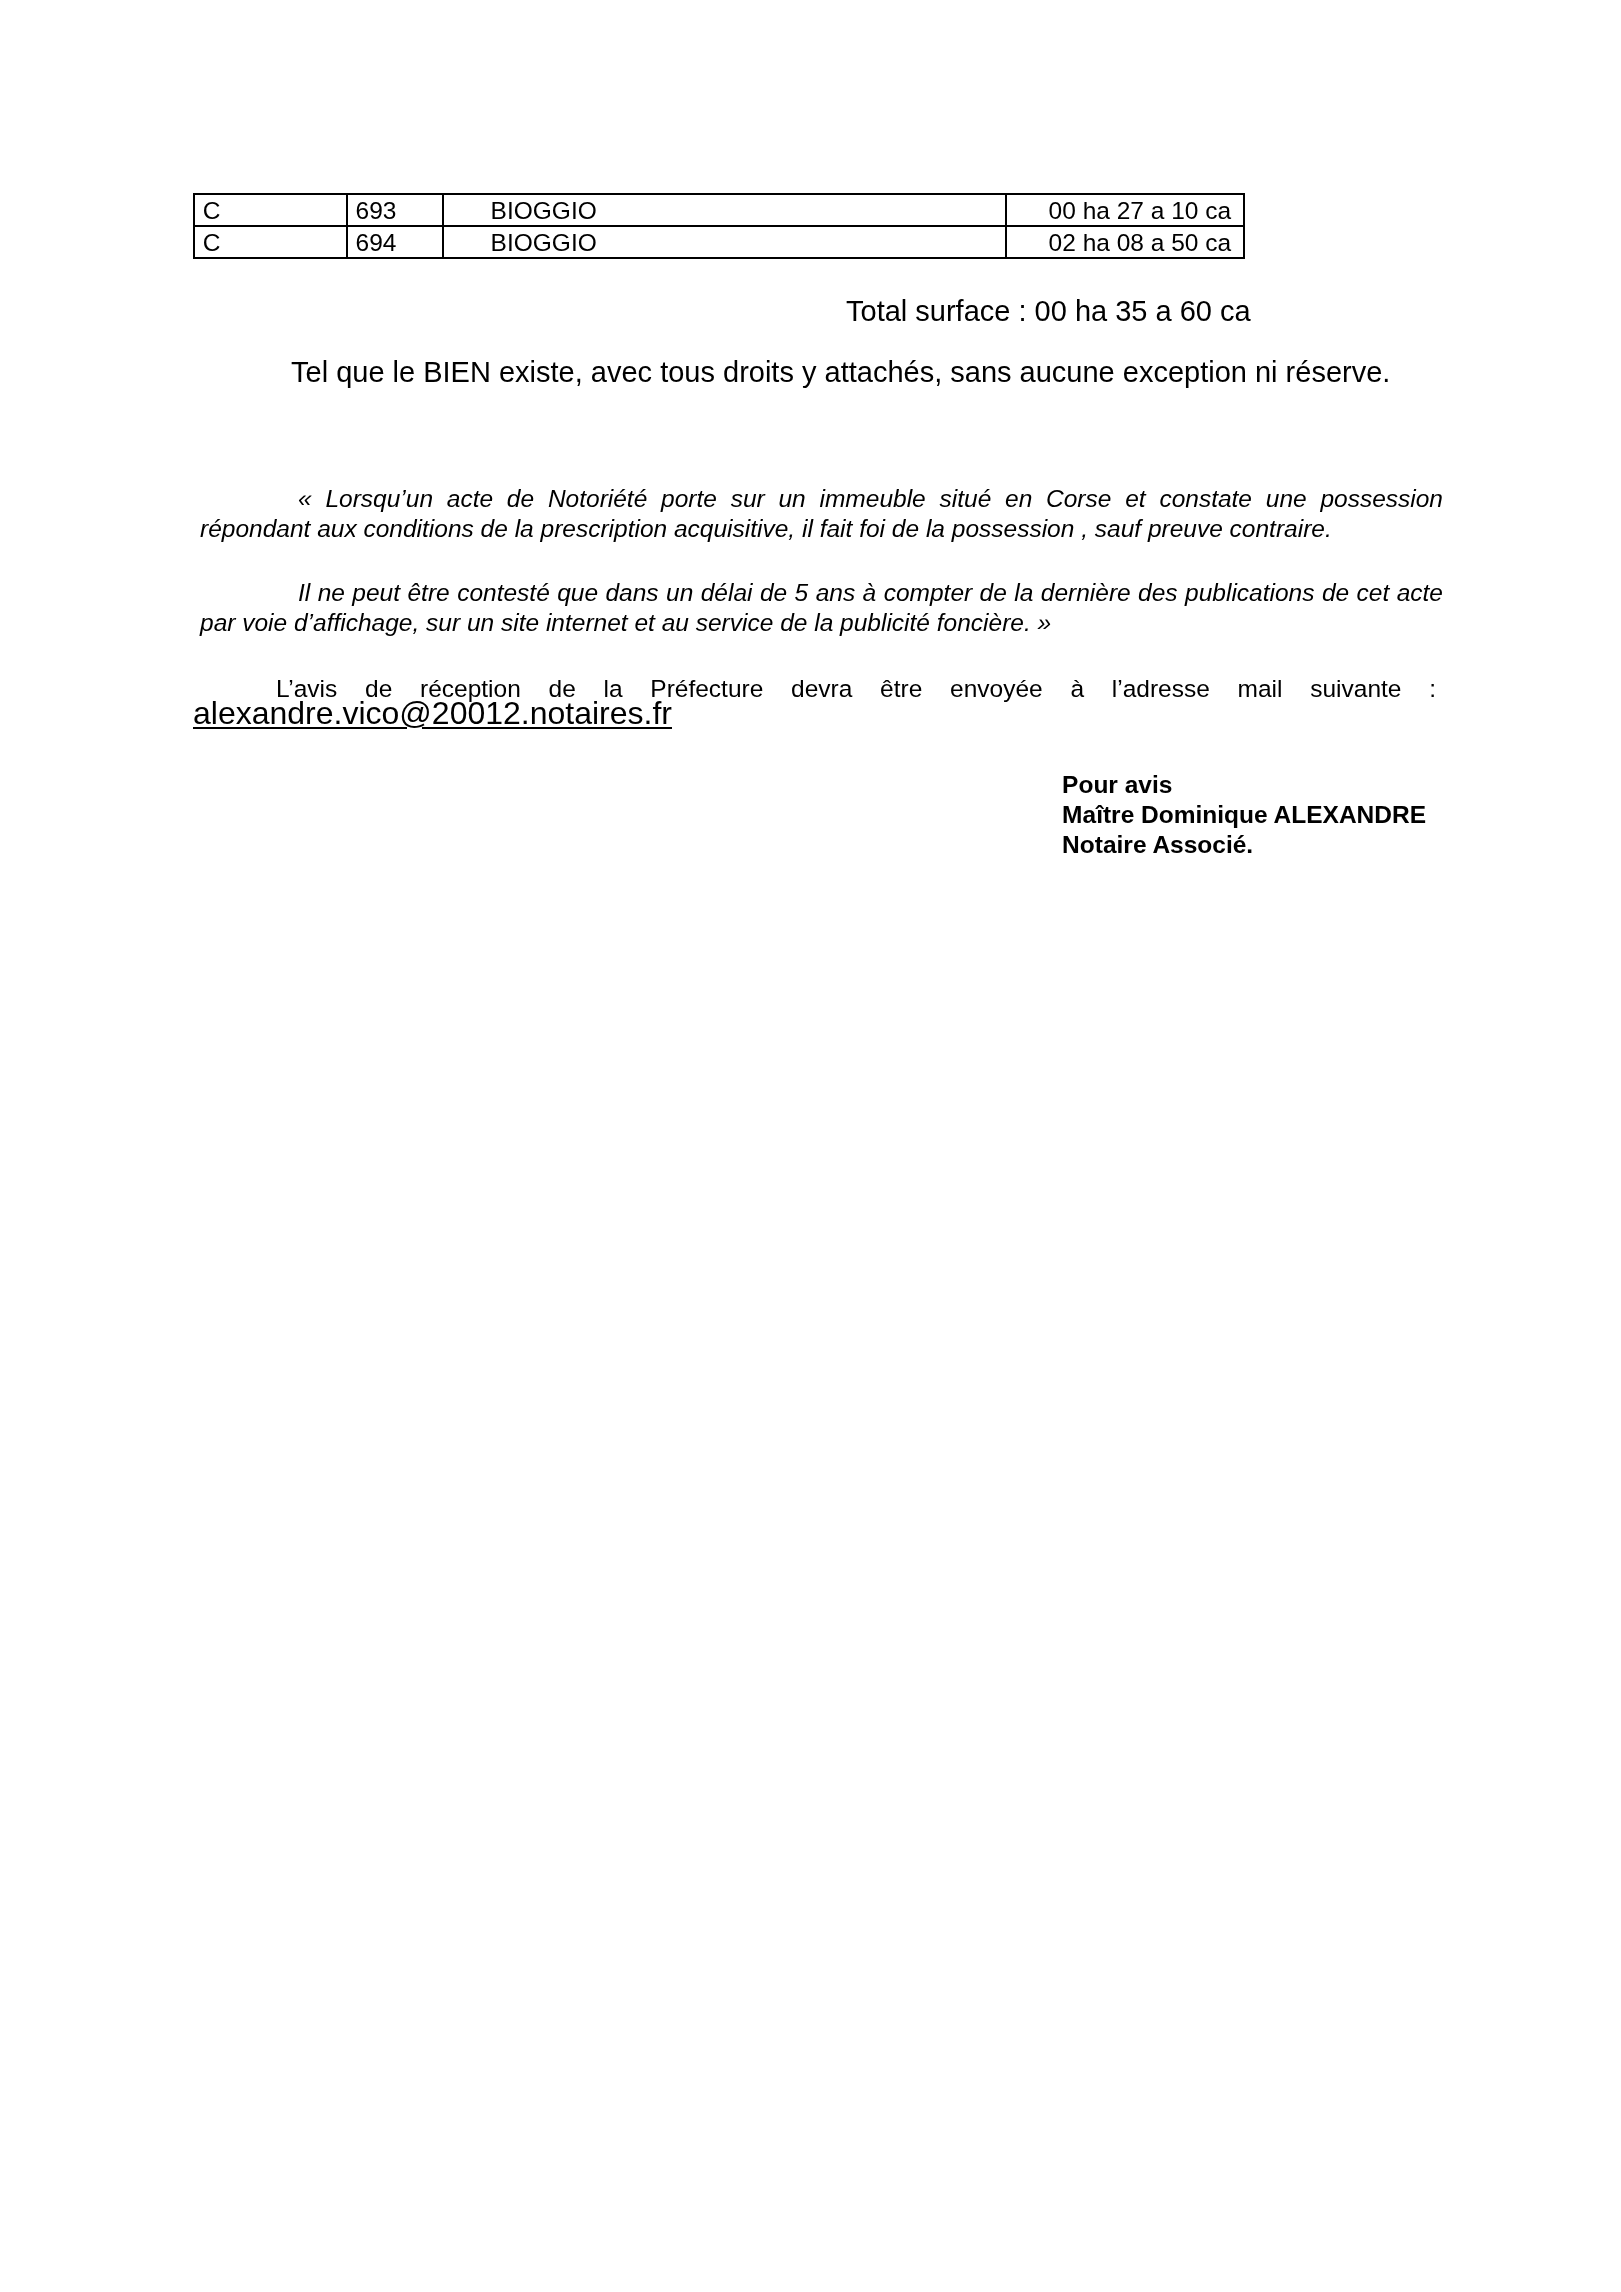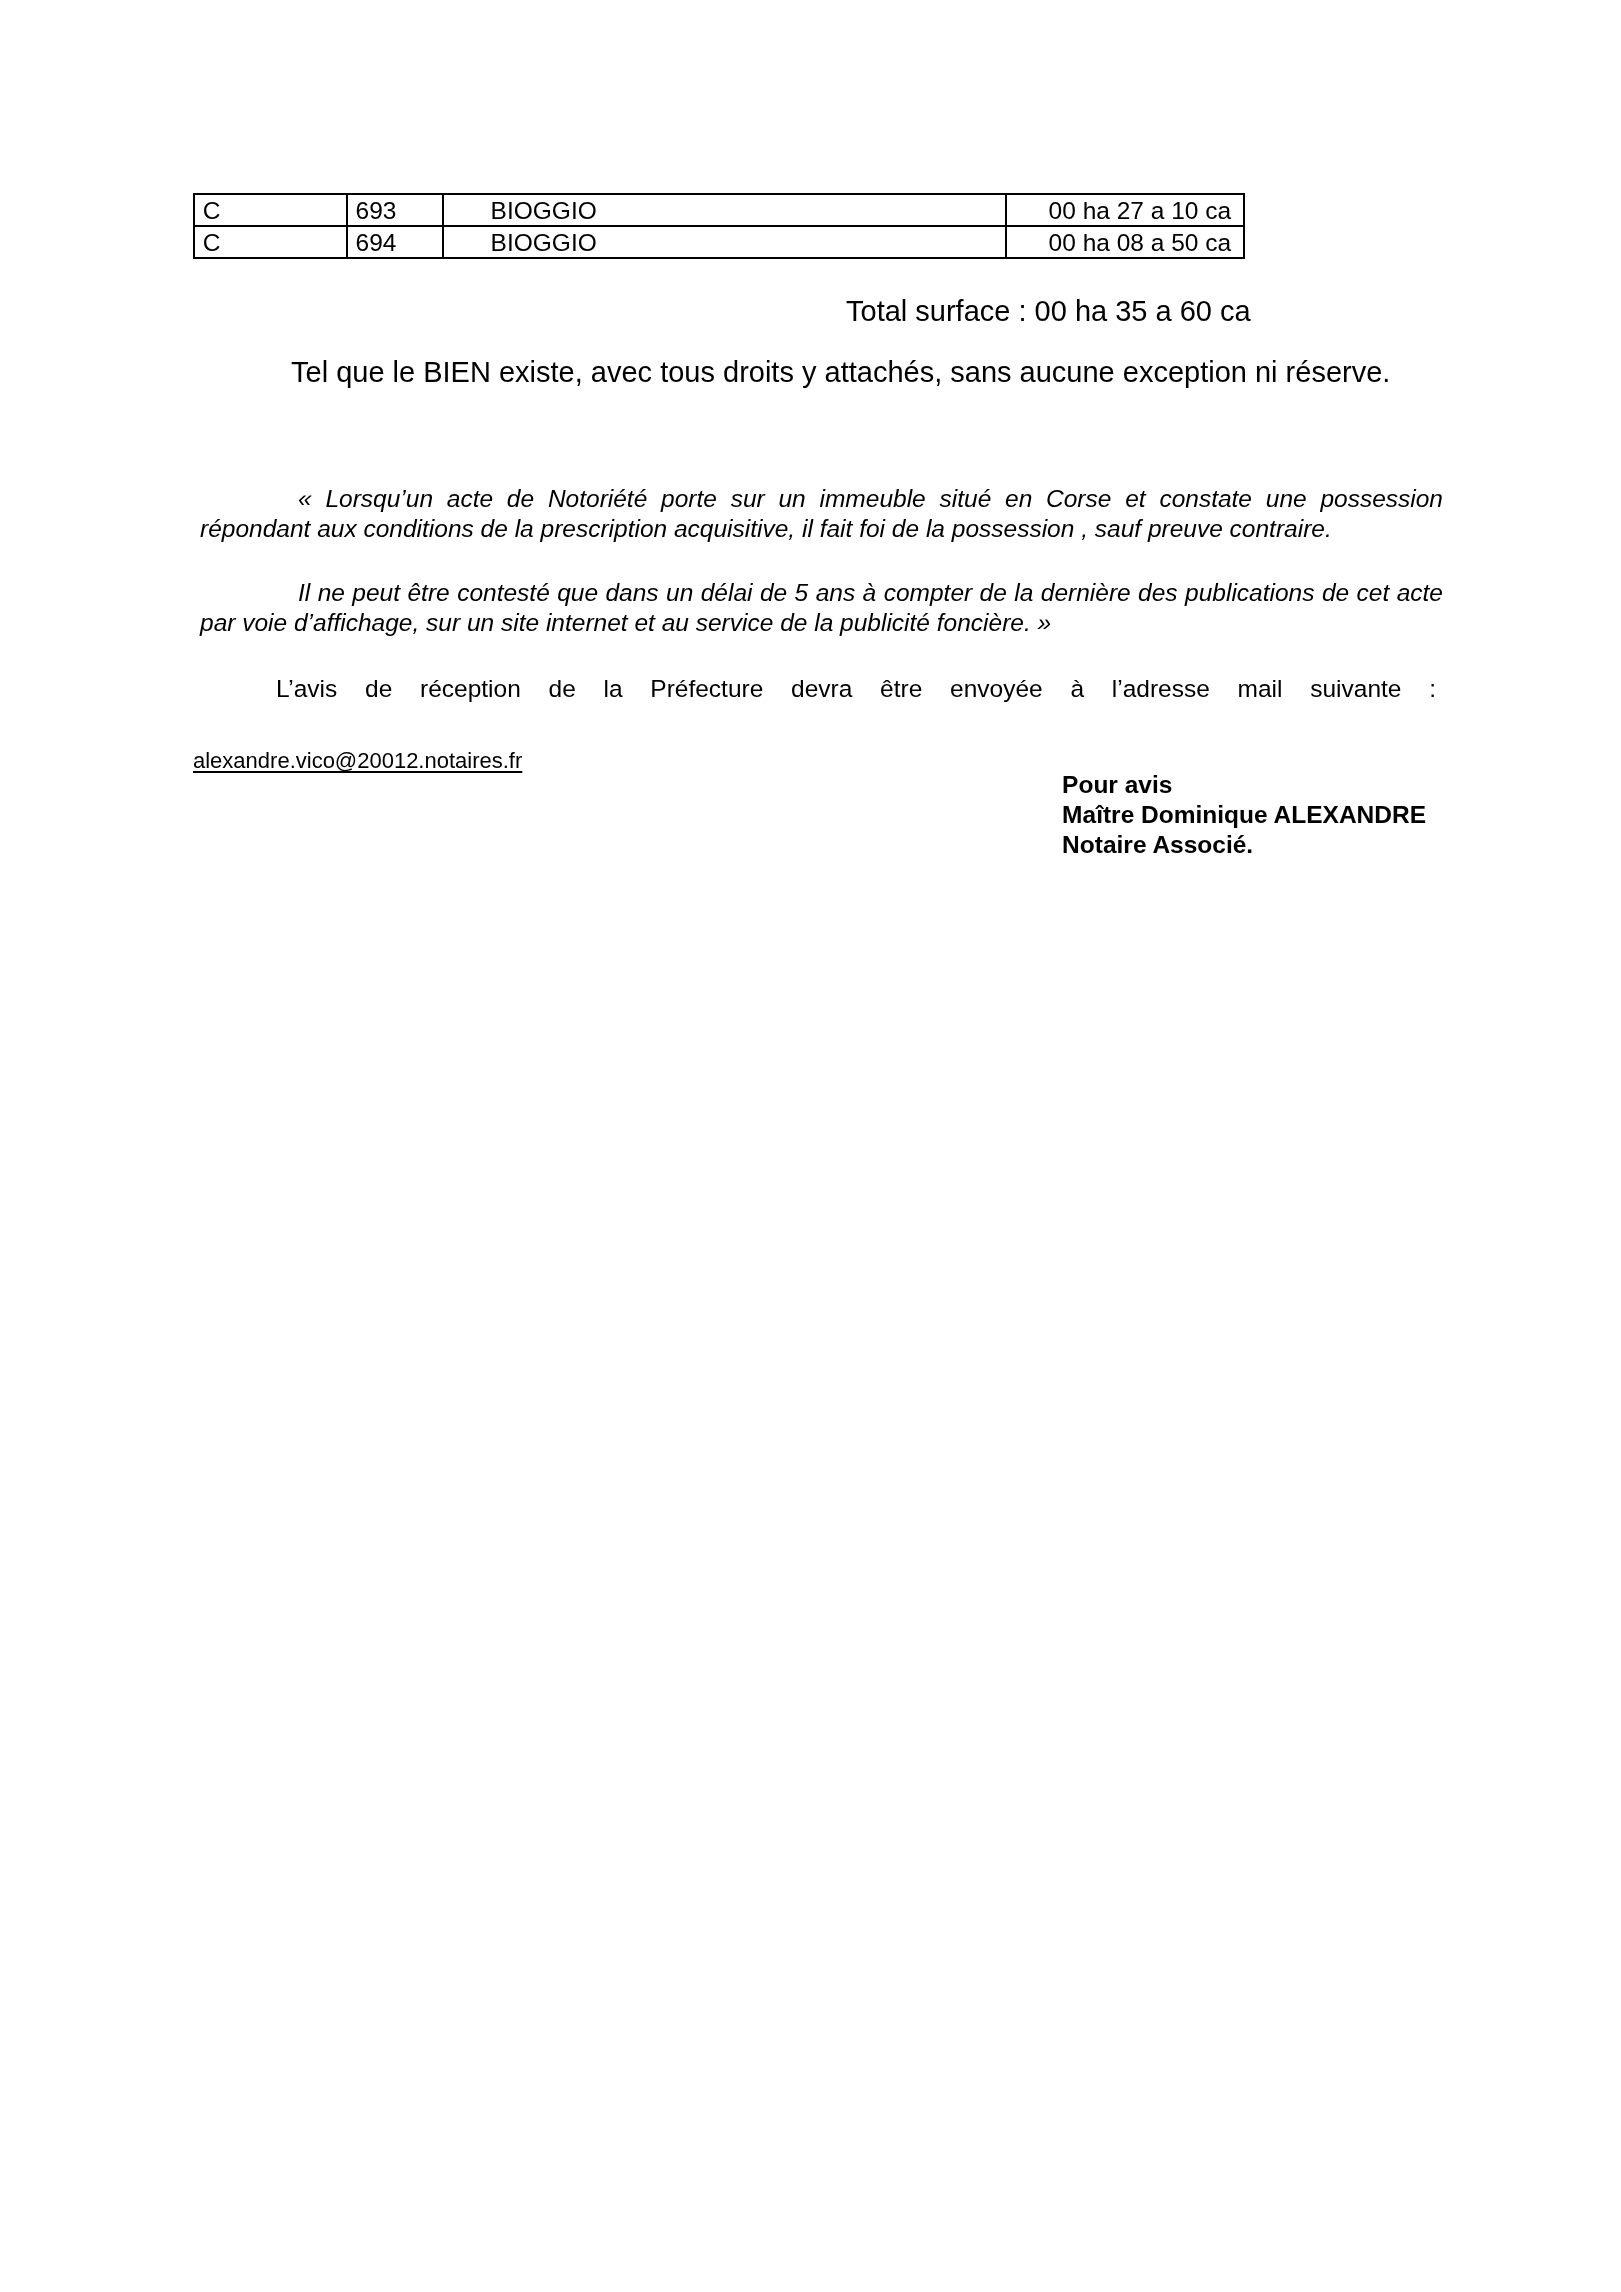--- a/index.html
+++ b/index.html
@@ -85,22 +85,22 @@
       font-size: 24.5px;
       line-height: 30px;
       text-align: justify;
       text-align-last: justify;
       text-indent: 83px;
       margin: 0;
     }
     .email {
       position: absolute;
       left: 193px;
-      top: 746px;
-      font-size: 22px;
+      top: 698px;
+      font-size: 32px;
       line-height: 30px;
       text-decoration: underline;
       text-decoration-thickness: 2px;
       text-underline-offset: 2.9px;
       color: #000;
       white-space: nowrap;
     }
     .signature {
       position: absolute;
       right: 195px;
@@ -121,21 +121,21 @@
       <tr>
         <td class="c-section">C</td>
         <td class="c-num">693</td>
         <td class="c-commune">BIOGGIO</td>
         <td class="c-surface">00 ha 27 a 10 ca</td>
       </tr>
       <tr>
         <td class="c-section">C</td>
         <td class="c-num">694</td>
         <td class="c-commune">BIOGGIO</td>
-        <td class="c-surface">00 ha 08 a 50 ca</td>
+        <td class="c-surface">02 ha 08 a 50 ca</td>
       </tr>
     </tbody>
   </table>
 
   <div class="text total">Total surface : 00 ha 35 a 60 ca</div>
 
   <div class="text bien">Tel que le BIEN existe, avec tous droits y attachés, sans aucune exception ni réserve.</div>
 
 
   <div class="quote q1">

